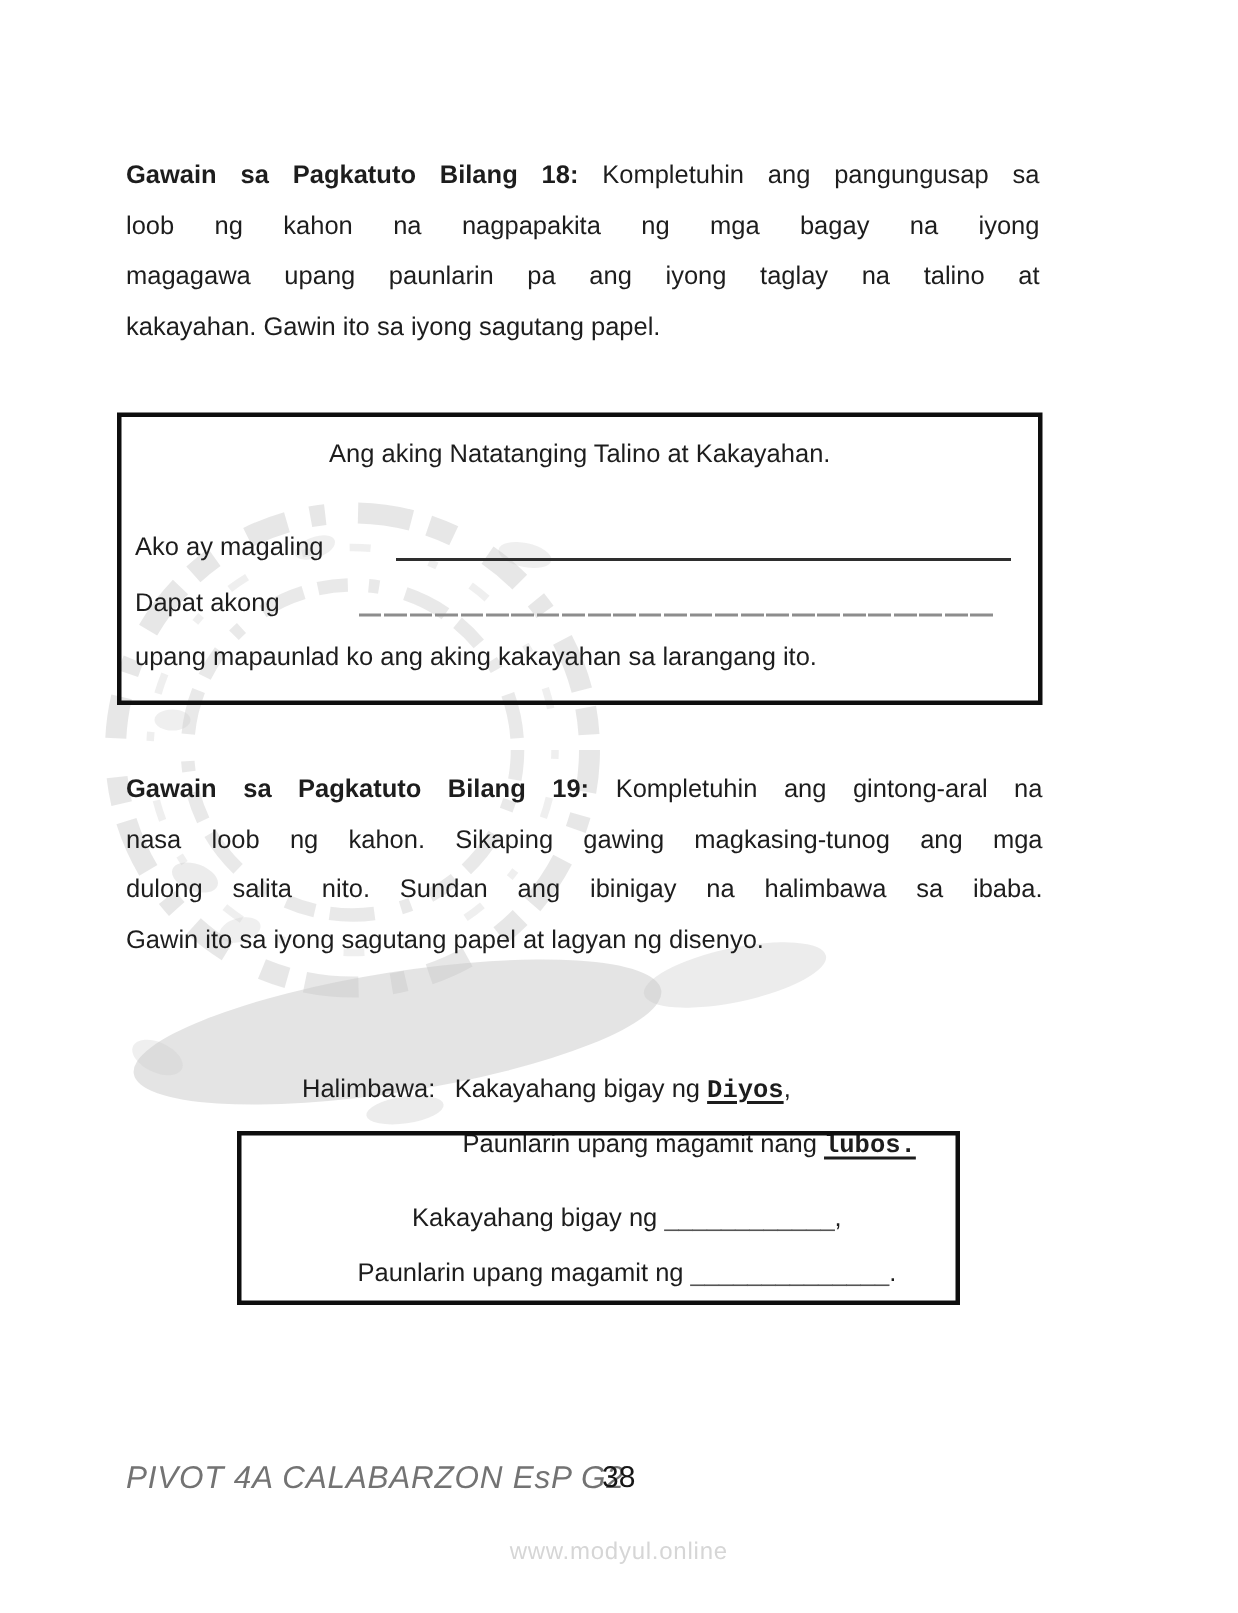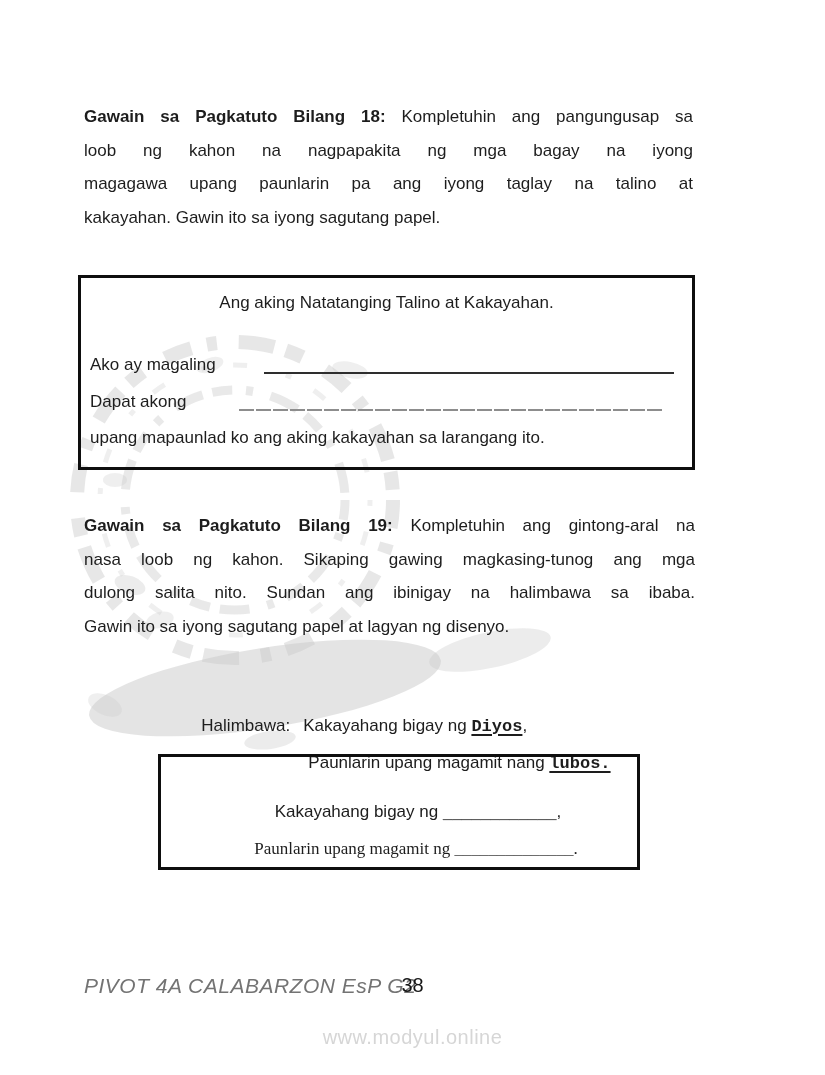--- a/index.html
+++ b/index.html
@@ -43,31 +43,31 @@
   #ex-line2{left:280px;top:724px;}
   .uline{font-weight:bold;text-decoration:underline;text-decoration-thickness:2px;text-underline-offset:3px;font-family:Liberation Mono, monospace;}
   .ex-label{margin-right:13px;text-align:center;}
   
   .box2{
     position:absolute;left:148px;top:754px;width:482px;height:116px;
     border:3px solid #0e0e0e;box-sizing:border-box;background:transparent;margin-left:10px;
   }
   .b2row{position:absolute;left:0;right:0;text-align:center;font-size:17px;line-height:26px;white-space:pre;}
   #b2row1{top:16px;}
-  #b2row2{top:53px;font-family:Liberation Serif, serif;}
+  #b2row2{top:53px;}
   .blank{color:#555;}
   
   .footer-left{
     position:absolute;left:84px;top:974px;
     font-size:21px;font-style:italic;color:#737373;letter-spacing:0.5px;white-space:nowrap;
   }
   .page-number{position:absolute;left:0;width:825px;top:974px;text-align:center;font-size:20px;color:#161616;}
   .site-watermark{
     position:absolute;left:0;width:825px;top:1026px;text-align:center;
-    font-size:20px;color:#d6d6d6;letter-spacing:0.5px;
+    font-size:16px;color:#d6d6d6;letter-spacing:0.5px;
   }
 </style>
 </head>
 <body>
 
 <div class="page">
 
   <svg class="stamp-layer" viewBox="0 0 560 460" xmlns="http://www.w3.org/2000/svg" aria-hidden="true">
     <g fill="none" stroke="#c9c9c9">
       <circle cx="215" cy="190" r="158" stroke-width="14" opacity="0.45" stroke-dasharray="28 16 10 22 36 12 18 26"></circle>

